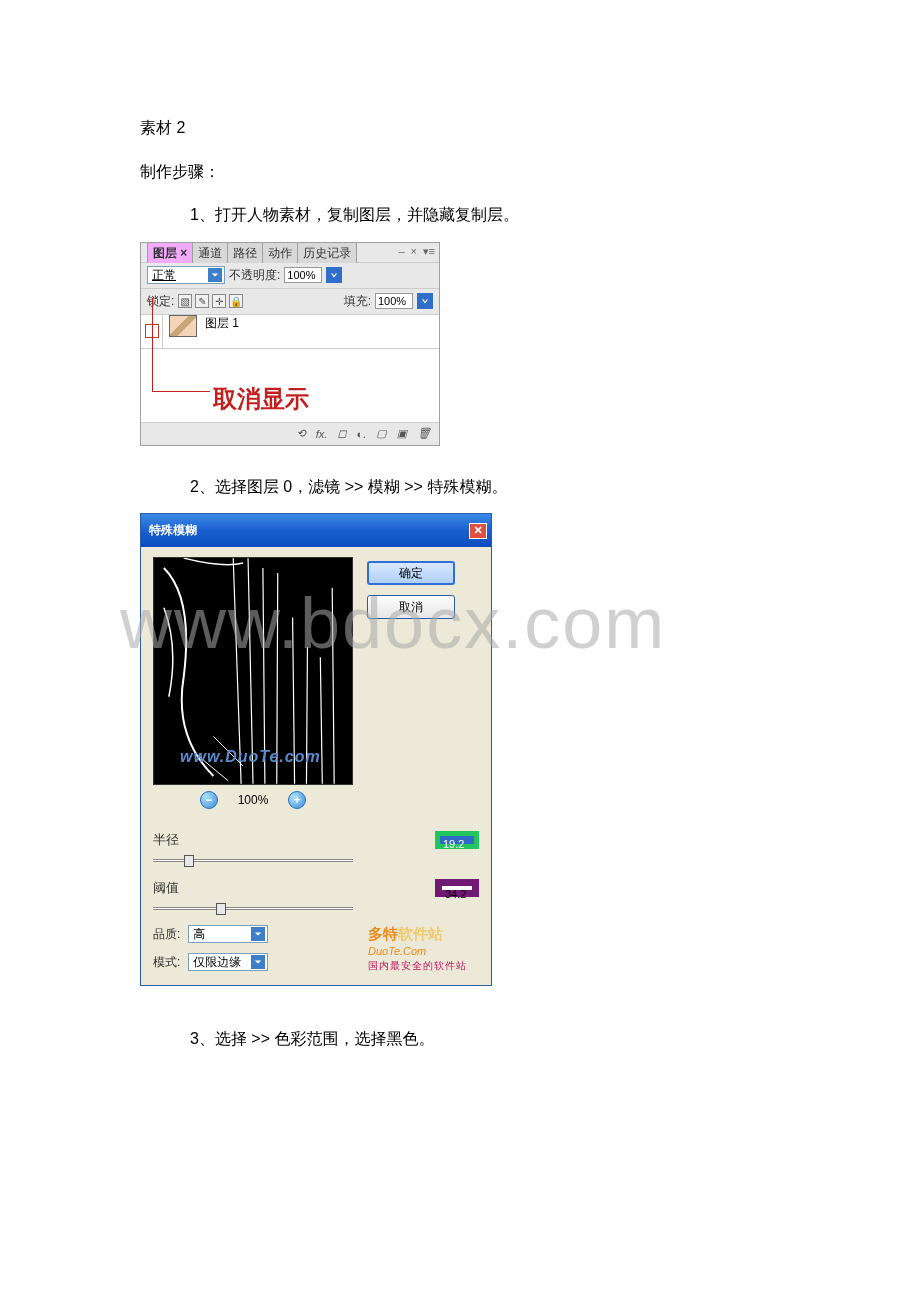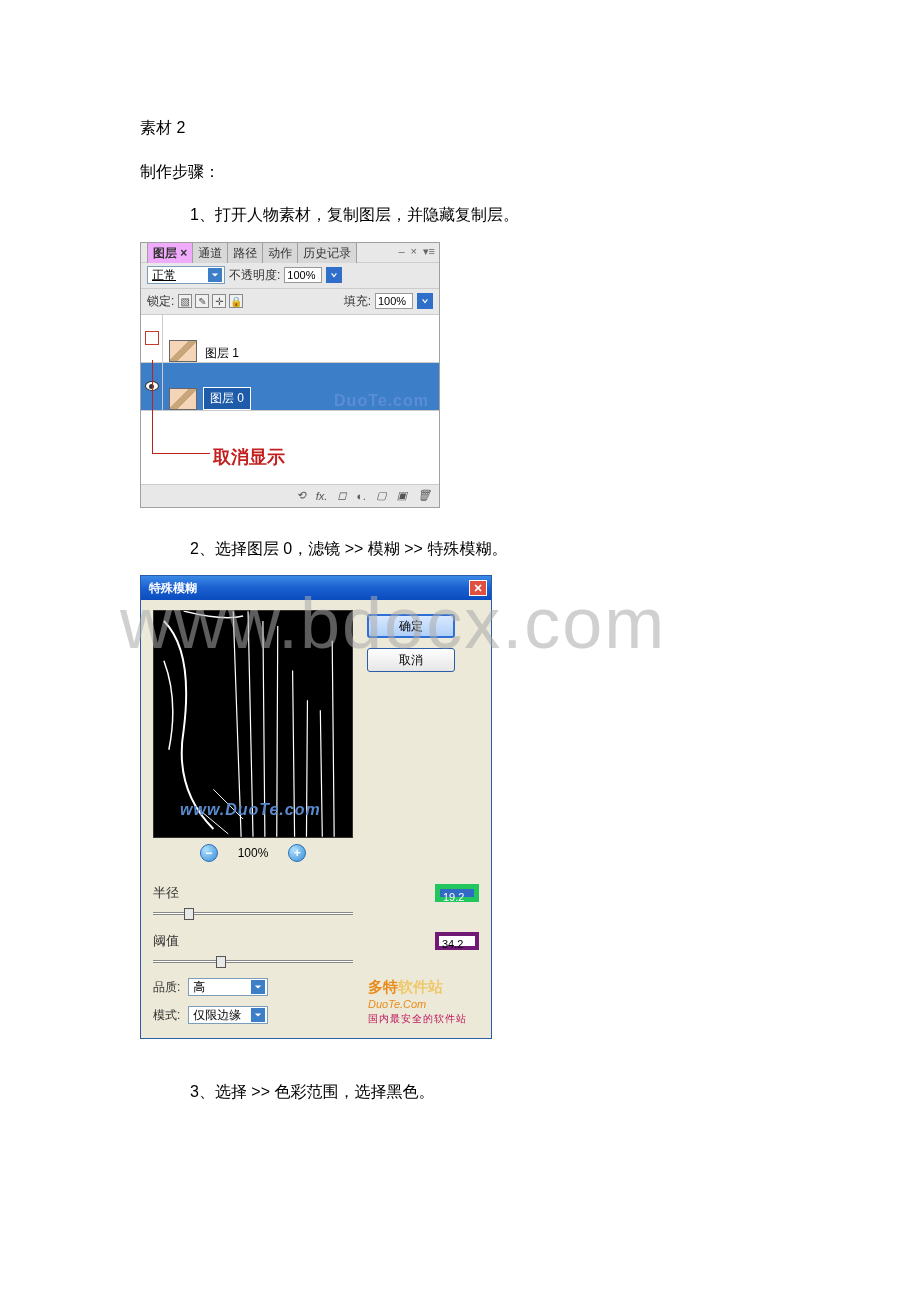--- a/index.html
+++ b/index.html
@@ -84,22 +84,22 @@
   }
   .arrow-btn svg{width:8px;height:8px;}
   .lock-icons { display:flex; gap:3px; align-items:center; }
   .lock-icons span {
     width:14px;height:14px;border:1px solid #888;background:#f0f0f0;
     display:flex;align-items:center;justify-content:center;font-size:10px;color:#555;
   }
 
   .layer-list { background:#fff; }
   .layer-item {
-    display:flex; align-items:flex-end;
-    height:48px; border-bottom:1px solid #ccc;
+    display:flex; align-items:flex-start;
+    height:34px; border-bottom:1px solid #ccc;
   }
   .layer-item.selected { background:#3d7ec9; color:#fff; }
   .eye-col {
     width:22px; height:100%;
     border-right:1px solid #ccc;
     display:flex;align-items:center;justify-content:center;
   }
   .eye-icon {
     width:14px;height:10px;border:1px solid #333;border-radius:50%;
     display:flex;align-items:center;justify-content:center;background:#fff;
@@ -117,21 +117,21 @@
   .layer-item.selected .layer-name {
     background:#1e5ba8; padding:2px 6px; border:1px solid #fff;
   }
   .layer-watermark {
     position:absolute; right:10px; color:#5a8dd6; font-weight:bold; font-size:16px; letter-spacing:1px;
   }
 
   .layer-gap { height:74px; background:#fff; position:relative; border-bottom:1px solid #ccc;}
   .cancel-label {
     position:absolute; left:72px; top:34px;
-    color:#c41f1f; font-size:18px; font-weight:bold;
+    color:#c41f1f; font-size:24px; font-weight:bold;
   }
   .cancel-line {
     position:absolute; border-left:1.5px solid #c41f1f; border-bottom:1.5px solid #c41f1f;
   }
 
   .lp-bottom {
     height:22px; background:#e8e8e8;
     display:flex; align-items:center; justify-content:flex-end;
     gap:10px; padding:0 8px; font-size:11px; color:#555;
   }
@@ -141,21 +141,21 @@
   .blur-dialog {
     width: 352px;
     margin-top: 6px;
     margin-bottom: 40px;
     border:1px solid #2a5ca8;
     background:#ece9d8;
     font-size:12px;
     position:relative;
   }
   .blur-title {
-    height:24px;
+    height:33px;
     background:linear-gradient(to bottom,#3b8ae6 0%,#1a5fd0 50%,#0a4cbf 100%);
     color:#fff; font-weight:bold;
     display:flex;align-items:center;justify-content:space-between;
     padding:0 4px 0 8px;
   }
   .close-x {
     width:18px;height:16px;background:#e05040;border:1px solid #fff;
     display:flex;align-items:center;justify-content:center;color:#fff;font-size:11px;font-weight:bold;
   }
   .blur-body { padding:10px 12px 14px 12px; }
@@ -183,21 +183,21 @@
     width:18px;height:18px;border-radius:50%;
     background:radial-gradient(circle at 30% 30%,#aee0ff,#3a8ed6);
     border:1px solid #2a6eb8;
     display:flex;align-items:center;justify-content:center;color:#fff;font-size:12px;font-weight:bold;
   }
   .zoom-val { font-size:12px;}
 
   .param-row { margin:12px 0 4px 0; display:flex;align-items:center;justify-content:space-between;}
   .param-row .lbl { font-size:13px; }
   .num-input {
-    width:44px;height:18px;border:4px solid #701a75;background:#fff;
+    width:44px;height:18px;border:7px solid #701a75;background:#fff;
     font-size:11px;text-align:left;padding:0 3px;line-height:16px;
   }
   .num-input.sel { background:#316ac5;color:#fff;border:5px solid #22c55e;}
   .slider {
     width:200px;height:14px;position:relative;margin-bottom:8px;
   }
   .slider-track {
     position:absolute;top:6px;left:0;width:100%;height:3px;
     background:#fff;border-top:1px solid #888;border-bottom:1px solid #888;
   }
@@ -295,28 +295,20 @@
       </span>
     </div>
 
     <div class="layer-list" style="position:relative;">
       <div class="layer-item">
         <div class="eye-col">
           <span class="eye-empty"></span>
         </div>
         <div class="thumb"></div>
         <span class="layer-name">图层 1</span>
-      </div>
-      <div class="layer-item selected" style="position:relative;">
-        <div class="eye-col">
-          <span class="eye-icon"></span>
-        </div>
-        <div class="thumb"></div>
-        <span class="layer-name">图层 0</span>
-        <span class="layer-watermark">DuoTe.com</span>
       </div>
       <div class="layer-gap">
         <div class="cancel-line" style="left:11px;top:-51px;width:58px;height:94px;"></div>
         <span class="cancel-label">取消显示</span>
       </div>
     </div>
 
     <div class="lp-bottom">
       <span>⟲</span>
       <span style="font-style:italic;">fx.</span>

